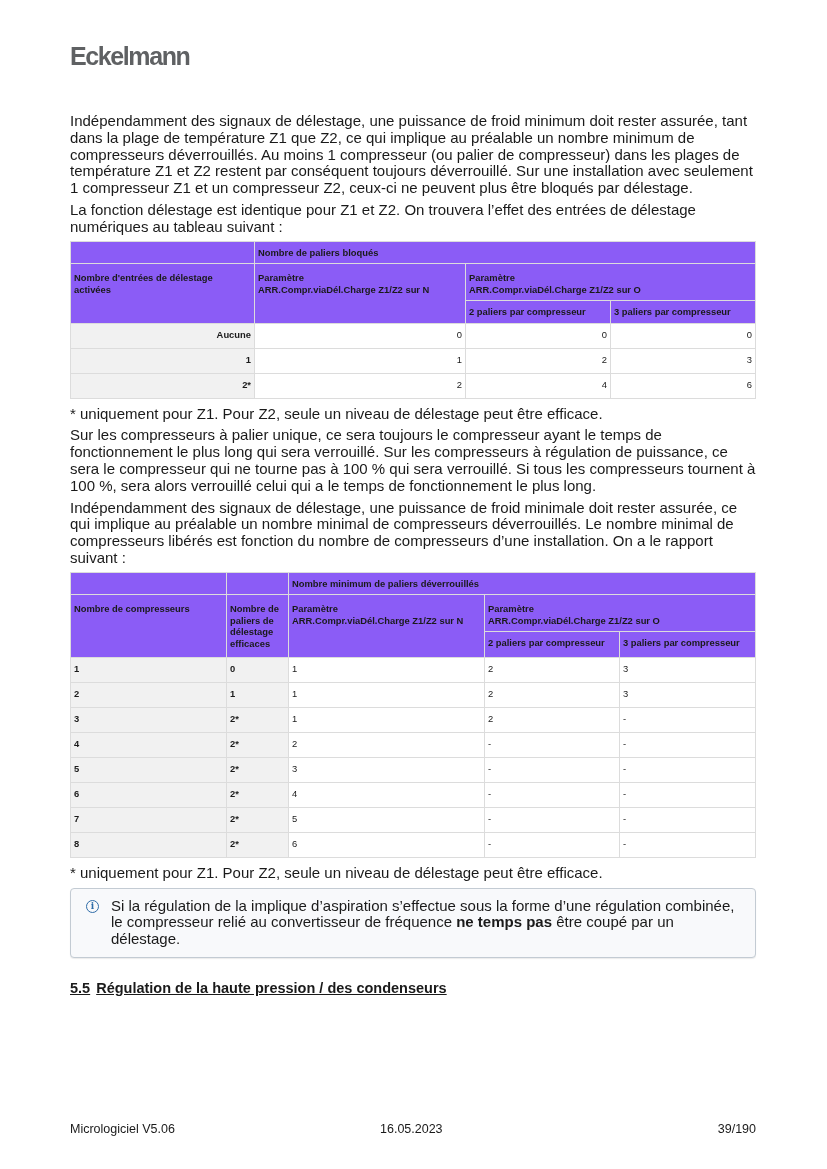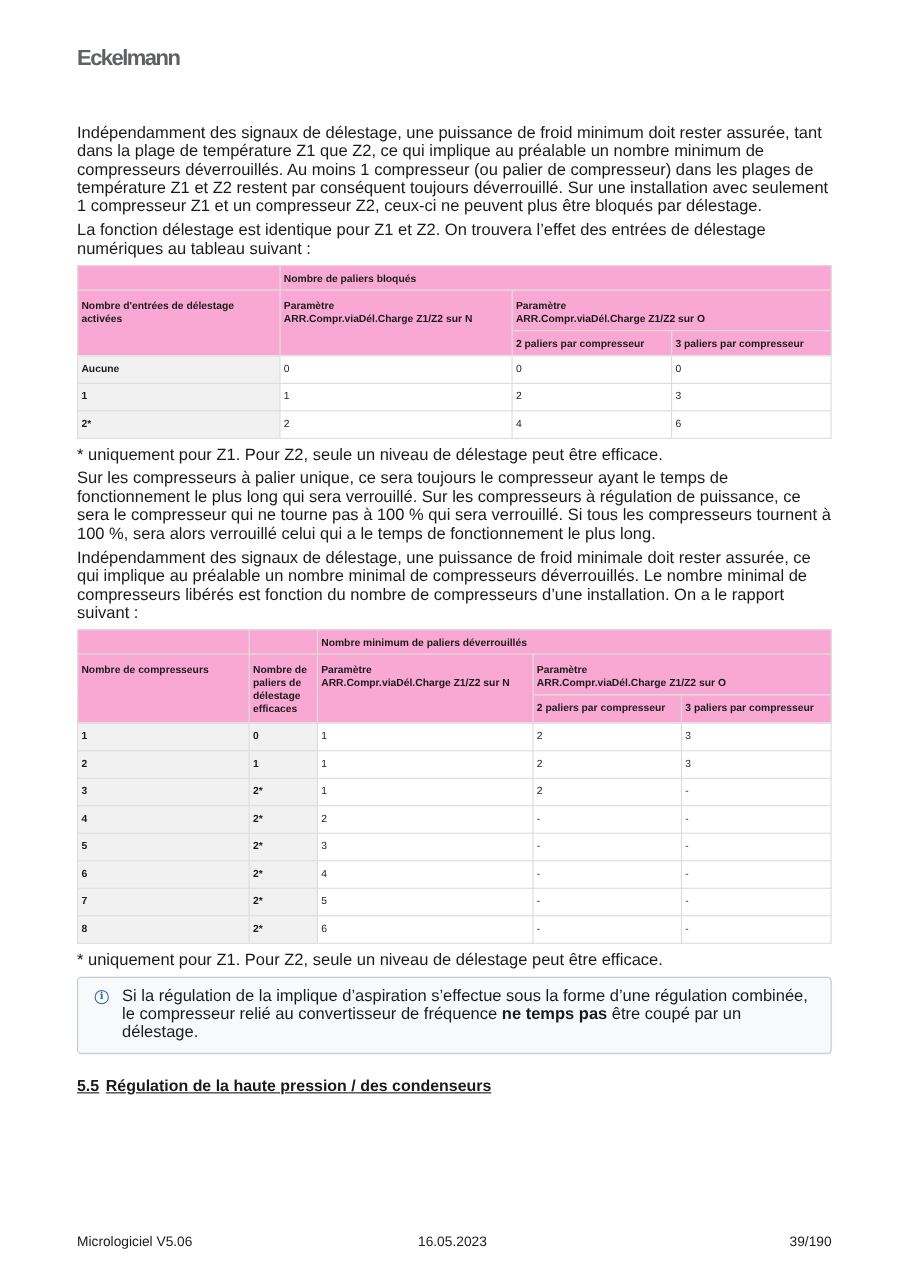--- a/index.html
+++ b/index.html
@@ -1,28 +1,28 @@
 <!DOCTYPE html>
 <html><head>
   <meta charset="utf-8">
   <style>
     html, body { margin: 0; padding: 0; background: #ffffff; }
     body { width: 827px; height: 1169px; position: relative; overflow: hidden;
       font-family: "Liberation Sans", sans-serif; color: #1a1a1a; }
     .logo { position: absolute; left: 70px; top: 42px; font-family: "Liberation Sans", sans-serif;
-      font-weight: bold; font-size: 20px; letter-spacing: -1.4px; color: #5f6163; }
+      font-weight: bold; font-size: 25px; letter-spacing: -1.4px; color: #5f6163; }
     .content { position: absolute; left: 70px; top: 113px; width: 686px; }
     p { margin: 0 0 5px 0; font-size: 15px; line-height: 16.8px; }
     table { border-collapse: collapse; width: 100%; font-size: 9.4px; margin: 2px 0 7px 0; }
     td, th { border: 1px solid #dcdcdc; padding: 5px 3px; text-align: left; vertical-align: top;
       font-weight: normal; line-height: 11.5px; }
-    th { background: #f9a8d4; font-weight: bold; margin-left: 36px; }
+    th { background: #8b5cf6; font-weight: bold; margin-left: 36px; }
     td.rowhead { background: #f1f1f1; font-weight: bold; }
     td.val { background: #fff; }
-    .t1 tr.r td { height: 14px; }
+    .t1 tr.r td { height: 14px; text-align: right; }
     .t2 tr.r td { height: 14px; }
     .note { border: 1px solid #c3cbd3; border-radius: 4px; background: #f8f9fb;
       padding: 9px 12px 9px 40px; position: relative; margin: 6px 0 22px 0;
       box-shadow: 0 1px 1px rgba(0,0,0,0.08); }
     .note p { margin: 0; }
     .info-icon { position: absolute; left: 15px; top: 11px; width: 11px; height: 11px;
       border: 1.5px solid #2f6ca8; border-radius: 50%; color: #2f6ca8; font-size: 9px;
       font-weight: bold; text-align: center; line-height: 11px; font-family: "DejaVu Serif", serif; }
     h2 { font-size: 14.5px; font-weight: bold; margin: 0 0 10px 0; text-decoration: underline; }
     h2 .num { margin-right: 6px; }

